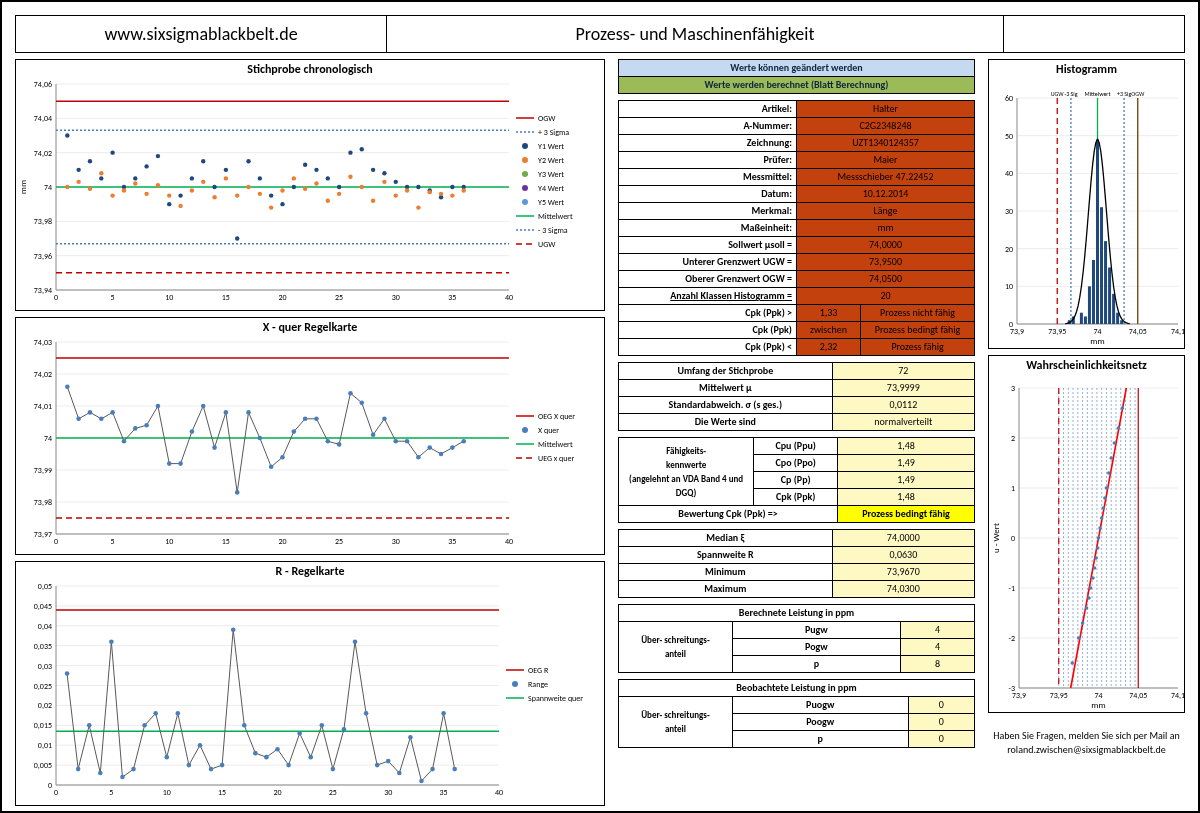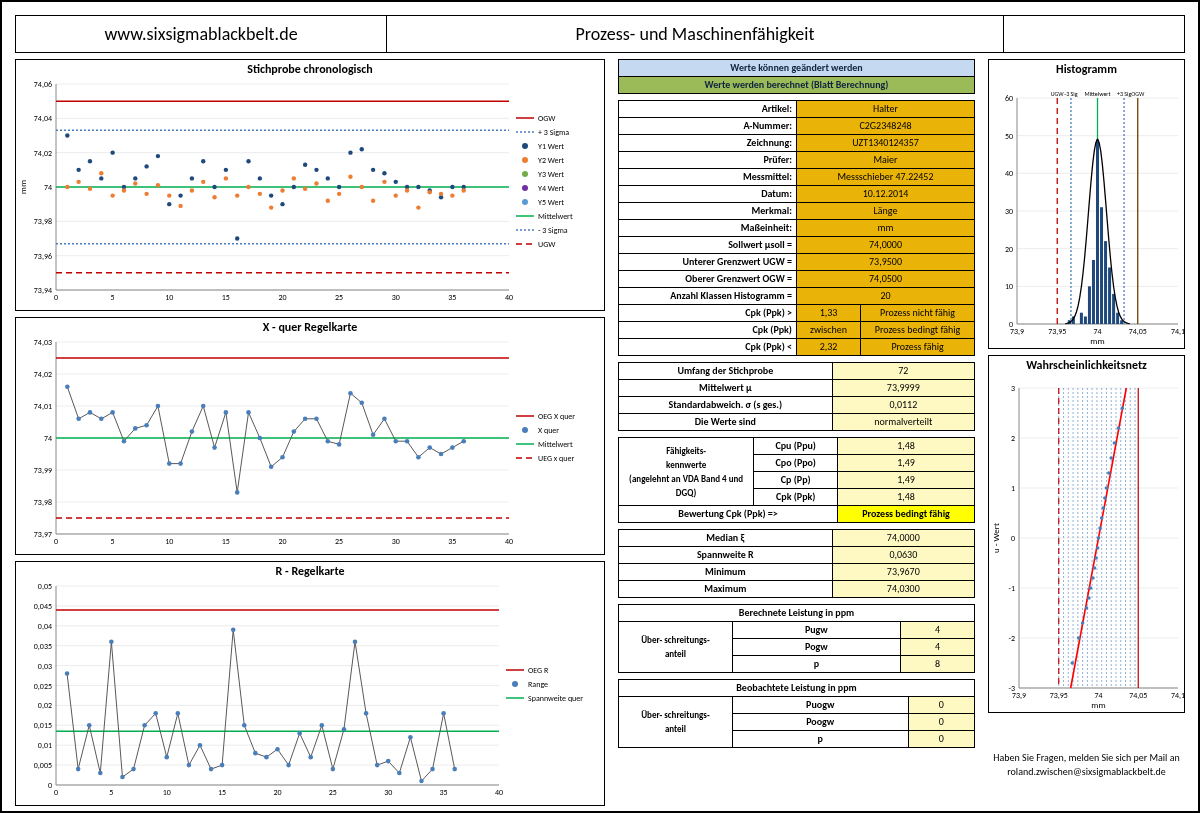--- a/index.html
+++ b/index.html
@@ -12,27 +12,27 @@
   .col{display:flex;flex-direction:column;gap:6px}
   .col1{width:590px}.col2{width:395px}.col3{flex:1}
   .panel{border:1.5px solid #000;box-sizing:border-box;position:relative;background:#fff}
   .ptitle{text-align:center;font-size:12px;font-weight:bold;padding:2px 0}
   svg{display:block}
   
   table{border-collapse:collapse;width:100%;font-size:10px}
   td{border:1px solid #000;padding:1px 4px;text-align:center;height:14px;line-height:14px}
   .lbl{text-align:right;font-weight:bold;background:#fff}
   .lbl2{text-align:center;font-weight:bold;background:#fff}
-  .edit{background:#eab308}
+  .edit{background:#c2410c}
   .calc{background:#fef9c3}
   .warn{background:#ffff00;font-weight:bold}
   .hdrblue{background:#c5d9f1;font-weight:bold;color:#0f243e}
   .hdrgreen{background:#9bbb59;font-weight:bold;color:#0f243e}
   .small{font-size:9px}
-  .contact{font-size:10px;text-align:center;margin-top:32px;line-height:1.4}
+  .contact{font-size:10px;text-align:center;margin-top:10px;line-height:1.4}
 </style>
 </head>
 <body>
 
 <div class="page">
   <div class="hdr">
     <div class="c1">www.sixsigmablackbelt.de</div>
     <div class="c2">Prozess- und Maschinenfähigkeit</div>
     <div class="c3"></div>
   </div>
@@ -383,21 +383,21 @@
             </tr>
             <tr>
               <td class="lbl" style="width: 50%;">Unterer Grenzwert UGW =</td>
               <td class="edit" colspan="2">73,9500</td>
             </tr>
             <tr>
               <td class="lbl" style="width: 50%;">Oberer Grenzwert OGW =</td>
               <td class="edit" colspan="2">74,0500</td>
             </tr>
             <tr>
-              <td class="lbl" style="width: 50%;">Anzahl Klassen Histogramm =</td>
+              <td class="lbl" style="width: 50%; text-decoration: underline;">Anzahl Klassen Histogramm =</td>
               <td class="edit" colspan="2">20</td>
             </tr>
             <tr>
               <td class="lbl">Cpk (Ppk) &gt;</td>
               <td class="edit" style="width: 18%;">1,33</td>
               <td class="edit">Prozess nicht fähig</td>
             </tr>
             <tr>
               <td class="lbl">Cpk (Ppk)</td>
               <td class="edit" style="width: 18%;">zwischen</td>

